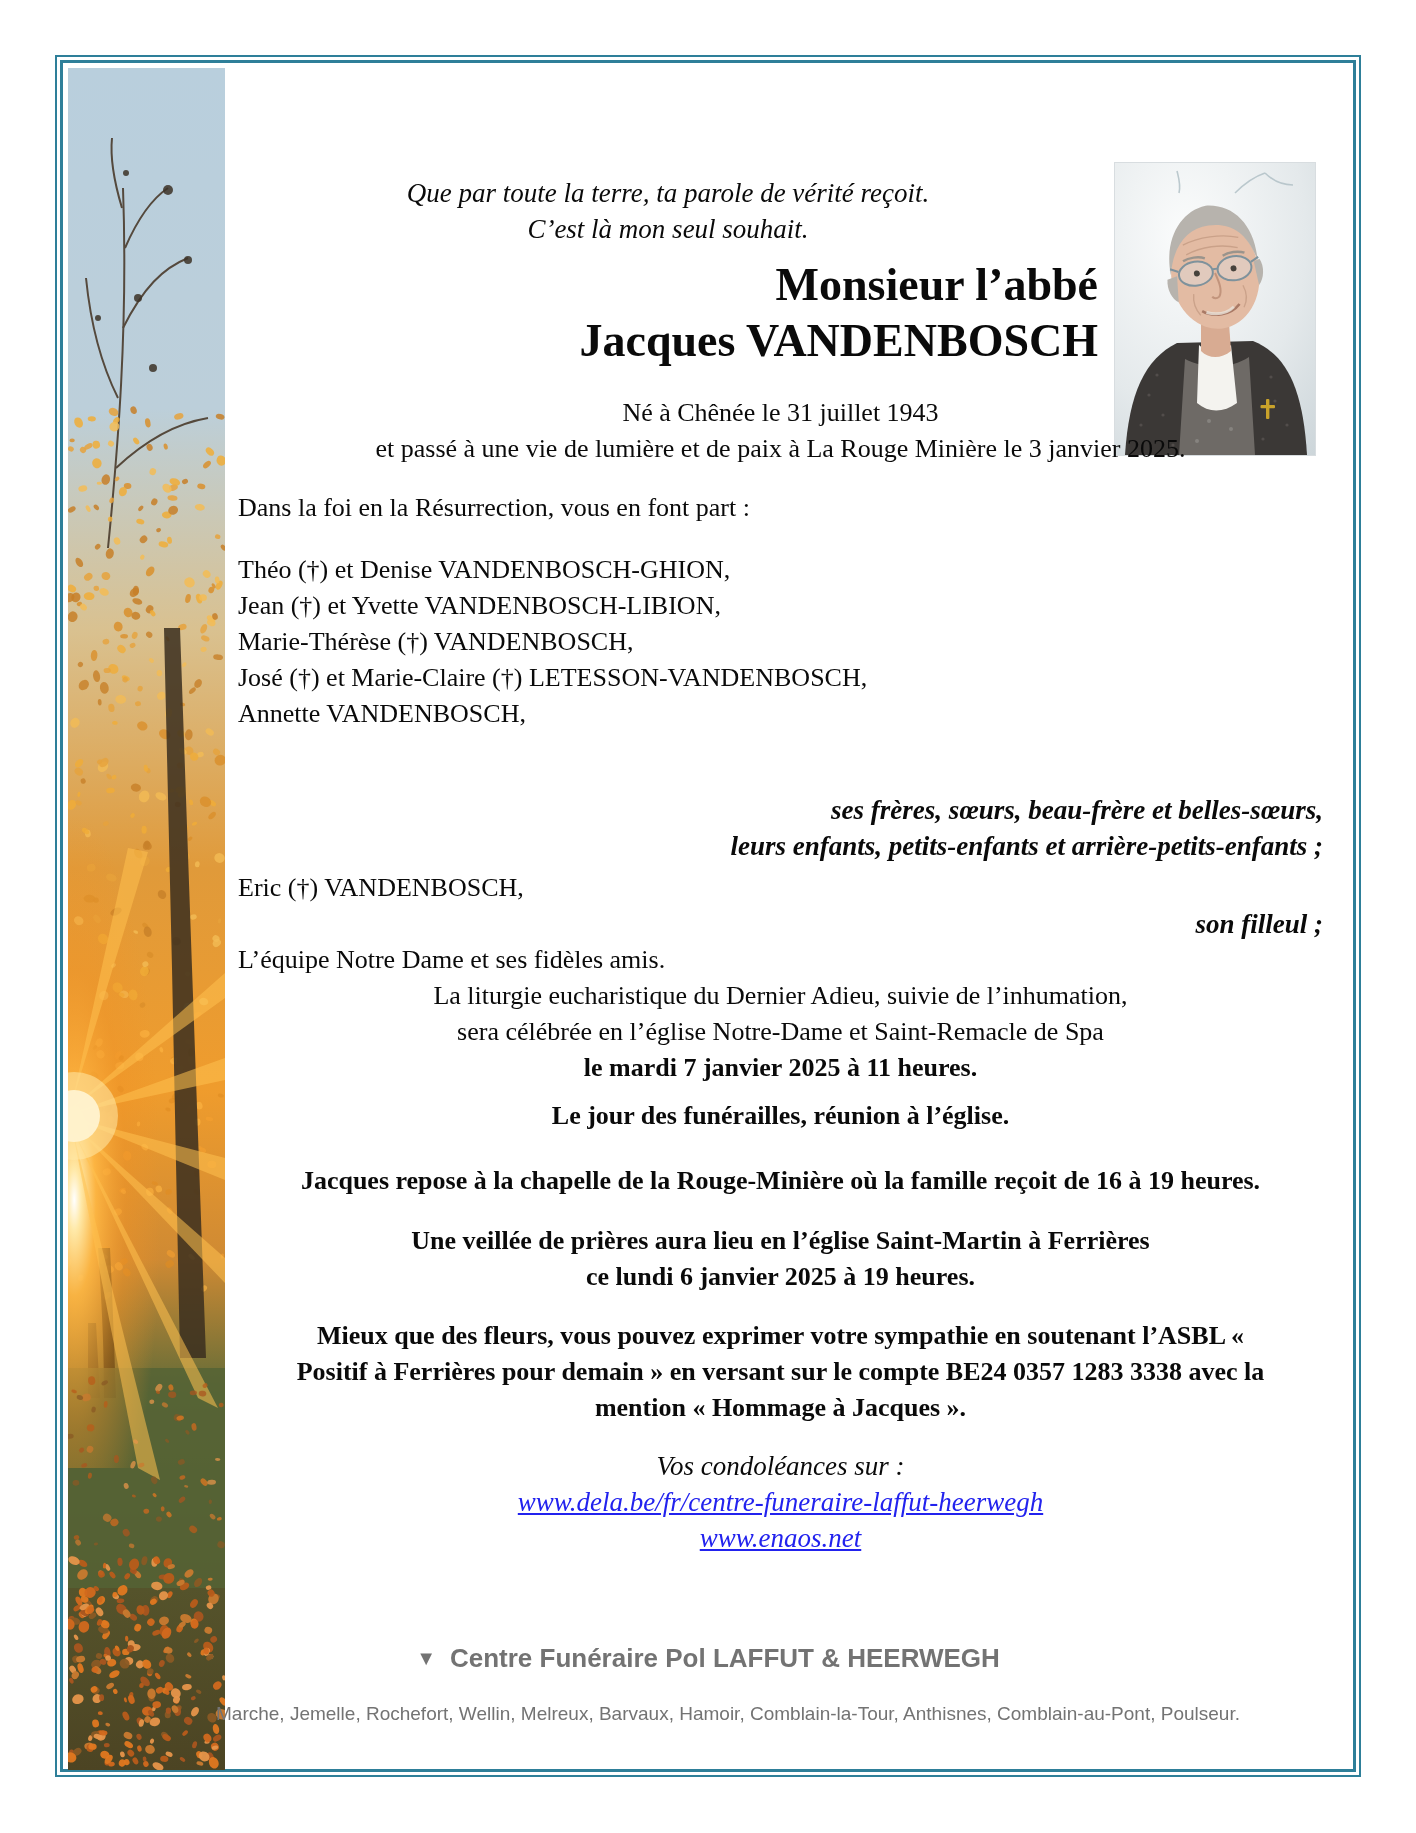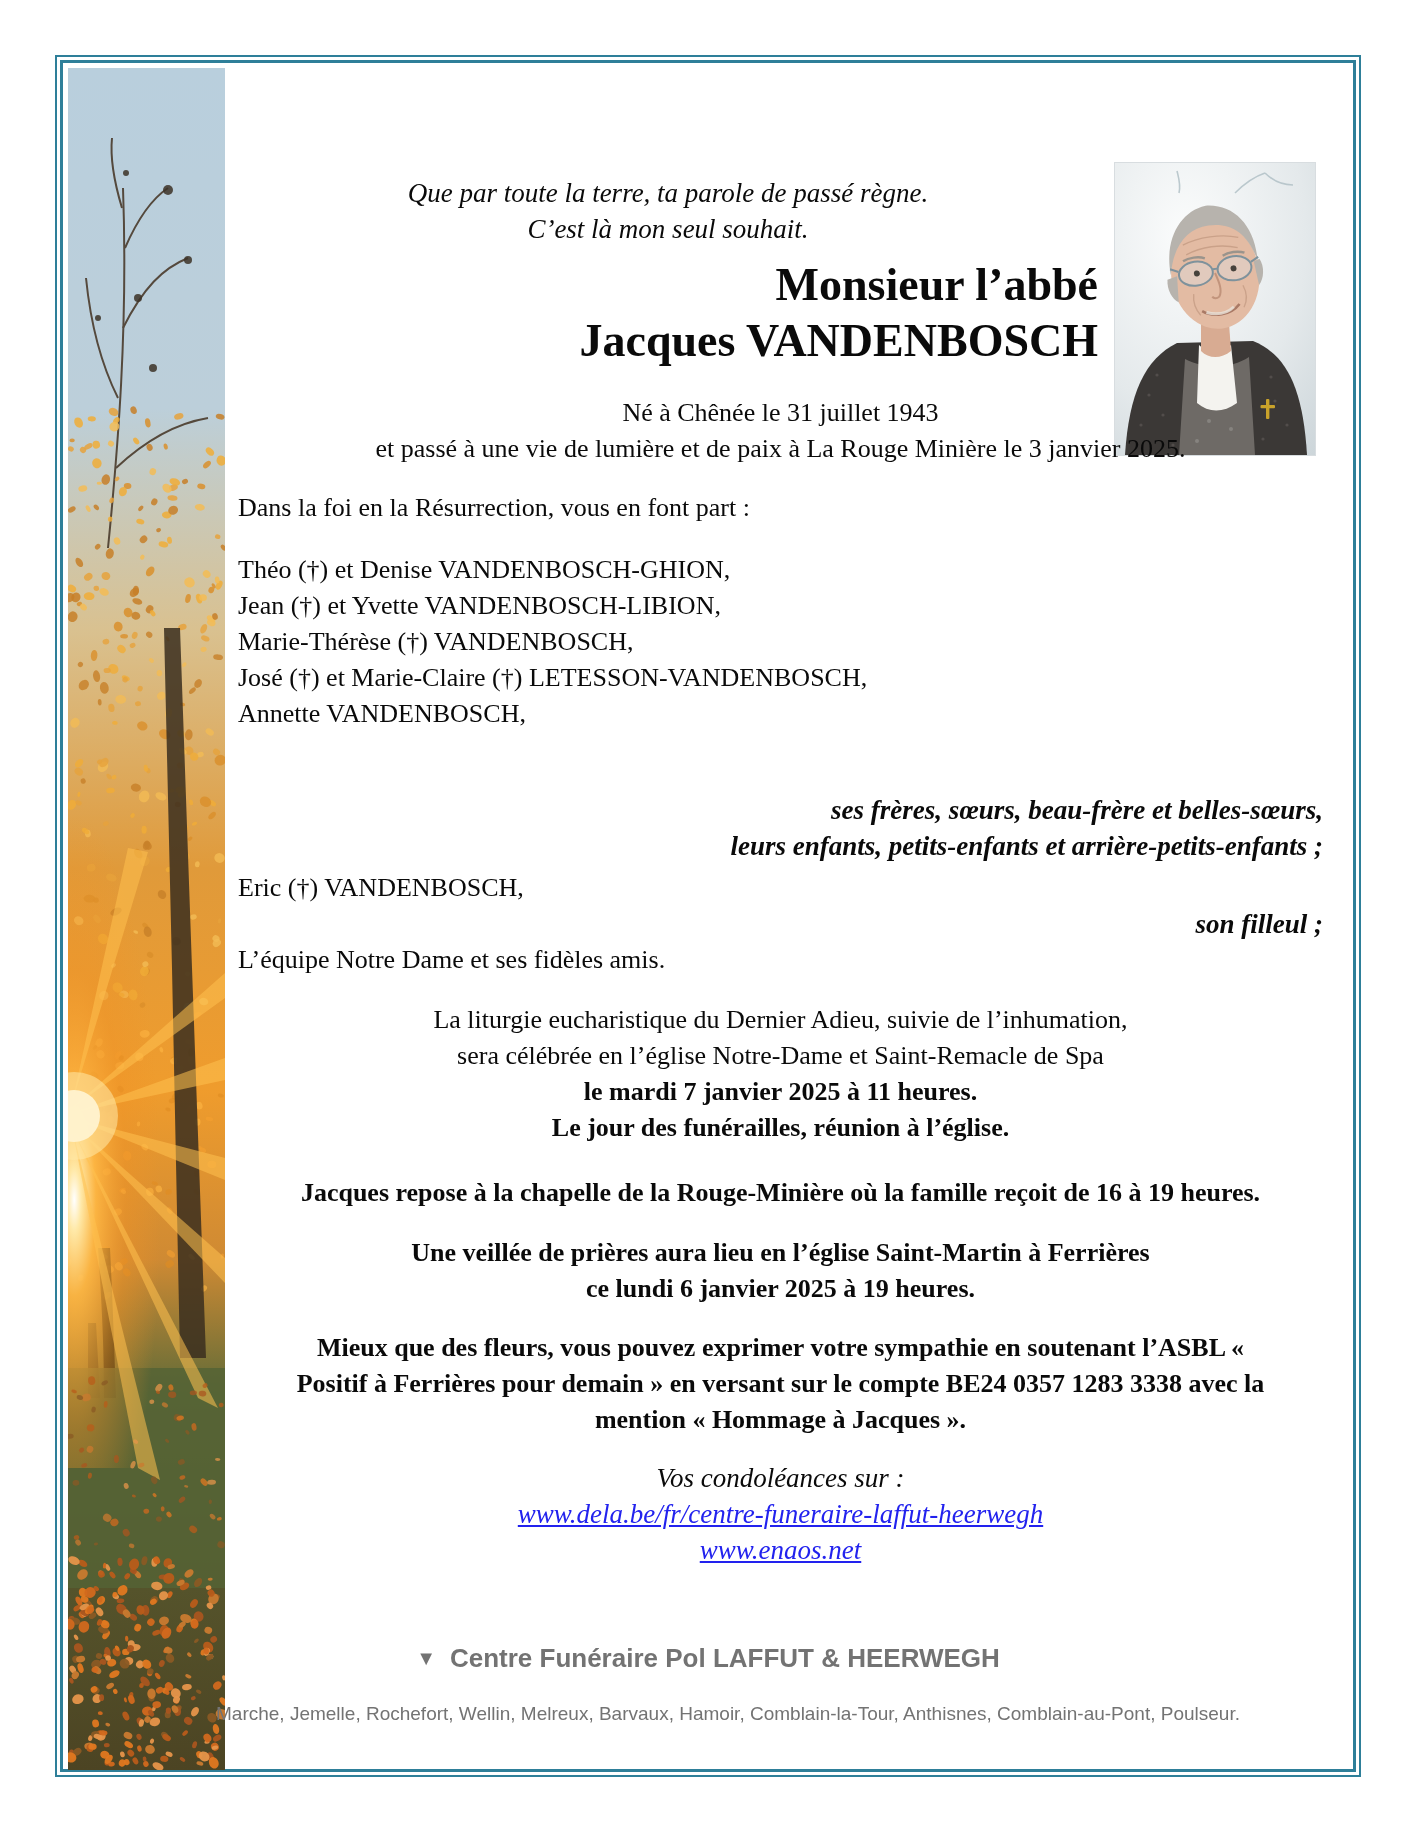--- a/index.html
+++ b/index.html
@@ -44,23 +44,23 @@
   .quote-block{width:860px;text-align:center;font-style:italic;font-size:27px;line-height:36px;}
   .title-block{width:860px;text-align:right;font-weight:bold;font-size:46px;line-height:56px;margin-top:10px;}
   .center-block{text-align:center;}
   .birth-block{margin-top:26px;}
   .intro-line{margin-top:23px;}
   .family-block{margin-top:26px;}
   .family-block div{line-height:36px;}
   .relations-block{margin-top:60px;text-align:right;font-weight:bold;font-style:italic;font-size:27px;line-height:36px;}
   .eric-line{margin-top:6px;}
   .filleul-line{text-align:right;font-weight:bold;font-style:italic;font-size:27px;line-height:36px;}
-  .liturgy-block{margin-top:24px;}
+  .liturgy-block{}
   .bold{font-weight:bold;}
-  .meeting-line{}
+  .meeting-line{margin-top:12px;}
   .repose-line{margin-top:29px;}
   .vigil-block{margin-top:24px;}
   .donation-block{margin-top:23px;}
   .condolences-block{margin-top:22px;font-style:italic;font-size:27px;line-height:36px;}
   .condolences-block a{color:#2222ee;text-decoration:underline;display:block;}
   .footer{
     position:absolute;left:0;right:0;top:1578px;
     text-align:center;
     font-family:"Liberation Sans", sans-serif;
     color:#737373;
@@ -792,21 +792,21 @@
 
       <g fill="#c9a22a">
         <rect x="151" y="236" width="3.4" height="20" rx="1"></rect>
         <rect x="145.5" y="242" width="14.5" height="3.2" rx="1"></rect>
       </g>
     </svg>
 
     <div class="content">
 
       <div class="quote-block">
-        <div>Que par toute la terre, ta parole de passé règne.</div>
+        <div>Que par toute la terre, ta parole de vérité reçoit.</div>
         <div>C’est là mon seul souhait.</div>
       </div>
 
       <div class="title-block">
         <div>Monsieur l’abbé</div>
         <div>Jacques VANDENBOSCH</div>
       </div>
 
       <div class="t center-block birth-block">
         <div>Né à Chênée le 31 juillet 1943</div>

